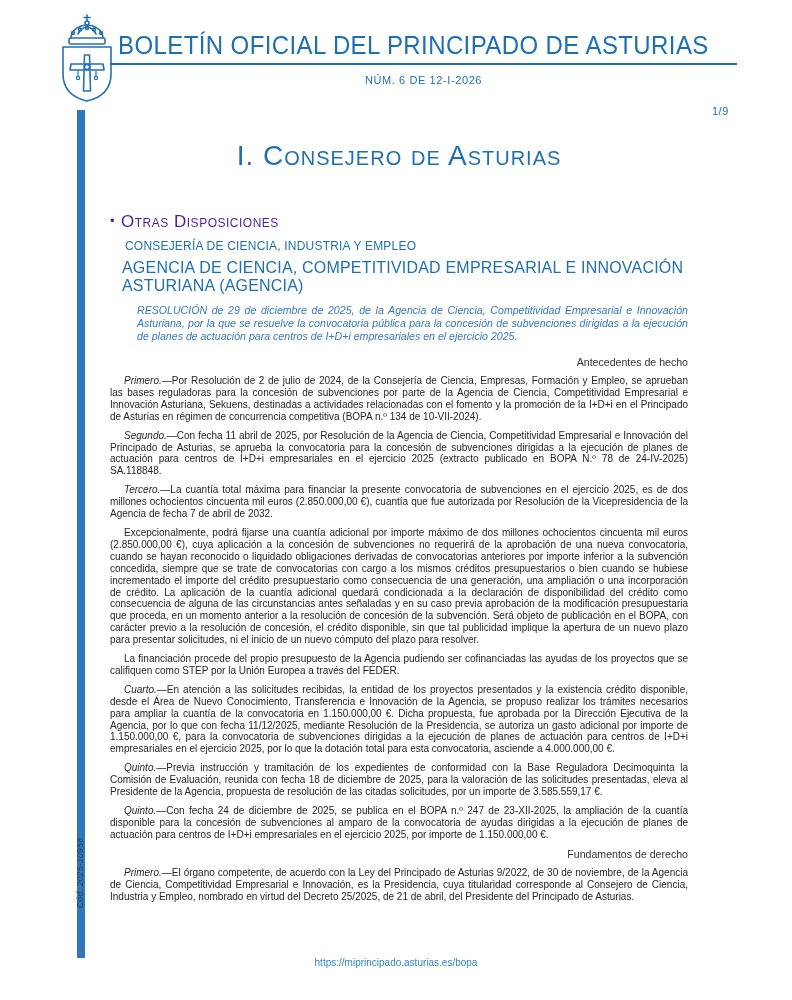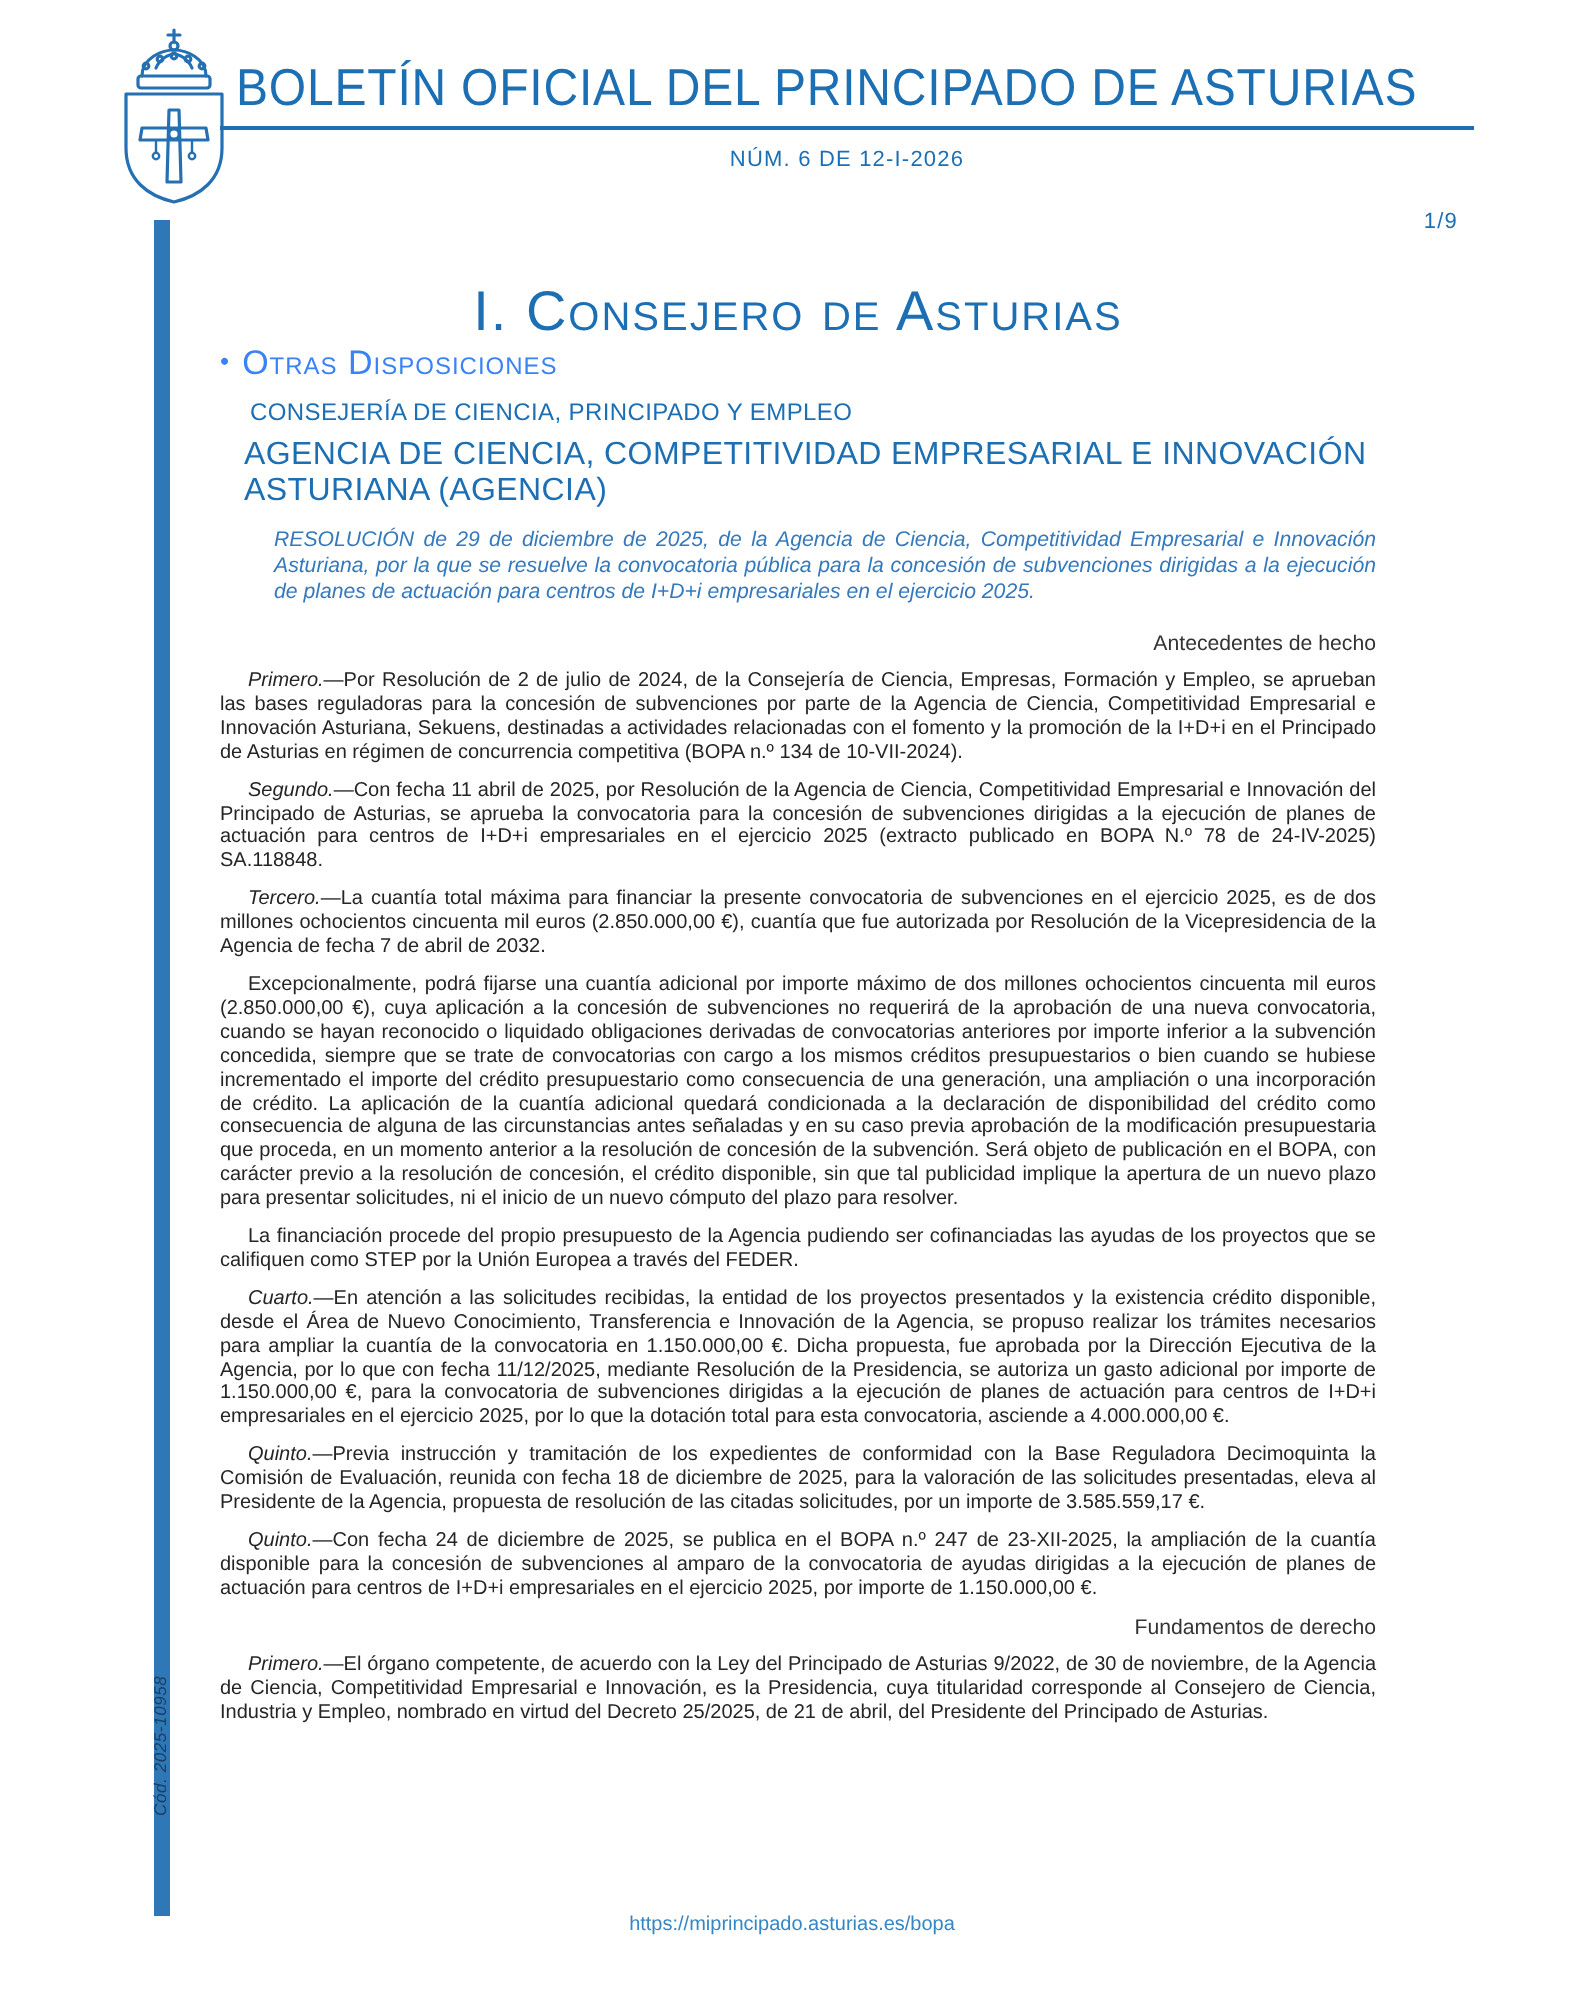--- a/index.html
+++ b/index.html
@@ -25,21 +25,21 @@
     writing-mode:vertical-rl;transform:rotate(180deg);
     font-size:8.5px;font-style:italic;color:#1b3f66;line-height:9px;
     white-space:nowrap;letter-spacing:.3px;
   }
   
   .content{position:absolute;left:110px;top:130px;width:578px;}
   .section-title{
     text-align:center;font-variant:small-caps;font-size:28px;font-weight:400;
     color:#1d6fb4;margin:10px 0 0 0;letter-spacing:1px;
   }
-  .category{font-variant:small-caps;font-size:17px;color:#3b82f6;letter-spacing:.5px;}
+  .category{margin-top:40px;font-variant:small-caps;font-size:17px;color:#4c1d95;letter-spacing:.5px;}
   .category .bullet{font-size:13px;vertical-align:2px;margin-right:6px;}
   .org1{margin:7px 0 0 15px;font-size:12px;color:#1d6fb4;letter-spacing:.2px;}
   .org2{margin:6px 0 0 12px;font-size:16px;color:#1d6fb4;letter-spacing:.2px;}
   .resolution{
     margin:9px 0 13px 27px;font-size:10.6px;line-height:13px;color:#3579bd;
     font-style:italic;text-align:justify;
   }
   .center-heading{
     text-align:right;font-size:10.6px;color:#333333;margin:0 0 7px 0;font-weight:400;
   }
@@ -92,21 +92,21 @@
 <div class="side-bar"></div>
 <div class="side-code">Cód. 2025-10958</div>
 
 <div class="content">
 
   <h1 class="section-title">I. Consejero de Asturias</h1>
 
   <div class="category">
     <span class="bullet">•</span><span>Otras Disposiciones</span>
   </div>
-  <div class="org1">CONSEJERÍA DE CIENCIA, PRINCIPADO Y EMPLEO</div>
+  <div class="org1">CONSEJERÍA DE CIENCIA, INDUSTRIA Y EMPLEO</div>
   <div class="org2">AGENCIA DE CIENCIA, COMPETITIVIDAD EMPRESARIAL E INNOVACIÓN ASTURIANA (AGENCIA)</div>
 
   <div class="resolution">RESOLUCIÓN de 29 de diciembre de 2025, de la Agencia de Ciencia, Competitividad Empresarial e Innovación Asturiana, por la que se resuelve la convocatoria pública para la concesión de subvenciones dirigidas a la ejecución de planes de actuación para centros de I+D+i empresariales en el ejercicio 2025.</div>
 
   <div class="center-heading">Antecedentes de hecho</div>
 
   <p class="body"><span class="lead">Primero.</span><span>—Por Resolución de 2 de julio de 2024, de la Consejería de Ciencia, Empresas, Formación y Empleo, se aprueban las bases reguladoras para la concesión de subvenciones por parte de la Agencia de Ciencia, Competitividad Empresarial e Innovación Asturiana, Sekuens, destinadas a actividades relacionadas con el fomento y la promoción de la I+D+i en el Principado de Asturias en régimen de concurrencia competitiva (BOPA n.º 134 de 10-VII-2024).</span></p>
   <p class="body"><span class="lead">Segundo.</span><span>—Con fecha 11 abril de 2025, por Resolución de la Agencia de Ciencia, Competitividad Empresarial e Innovación del Principado de Asturias, se aprueba la convocatoria para la concesión de subvenciones dirigidas a la ejecución de planes de actuación para centros de I+D+i empresariales en el ejercicio 2025 (extracto publicado en BOPA N.º 78 de 24-IV-2025) SA.118848.</span></p>
   <p class="body"><span class="lead">Tercero.</span><span>—La cuantía total máxima para financiar la presente convocatoria de subvenciones en el ejercicio 2025, es de dos millones ochocientos cincuenta mil euros (2.850.000,00 €), cuantía que fue autorizada por Resolución de la Vicepresidencia de la Agencia de fecha 7 de abril de 2032.</span></p>
   <p class="body"><span>Excepcionalmente, podrá fijarse una cuantía adicional por importe máximo de dos millones ochocientos cincuenta mil euros (2.850.000,00 €), cuya aplicación a la concesión de subvenciones no requerirá de la aprobación de una nueva convocatoria, cuando se hayan reconocido o liquidado obligaciones derivadas de convocatorias anteriores por importe inferior a la subvención concedida, siempre que se trate de convocatorias con cargo a los mismos créditos presupuestarios o bien cuando se hubiese incrementado el importe del crédito presupuestario como consecuencia de una generación, una ampliación o una incorporación de crédito. La aplicación de la cuantía adicional quedará condicionada a la declaración de disponibilidad del crédito como consecuencia de alguna de las circunstancias antes señaladas y en su caso previa aprobación de la modificación presupuestaria que proceda, en un momento anterior a la resolución de concesión de la subvención. Será objeto de publicación en el BOPA, con carácter previo a la resolución de concesión, el crédito disponible, sin que tal publicidad implique la apertura de un nuevo plazo para presentar solicitudes, ni el inicio de un nuevo cómputo del plazo para resolver.</span></p>

